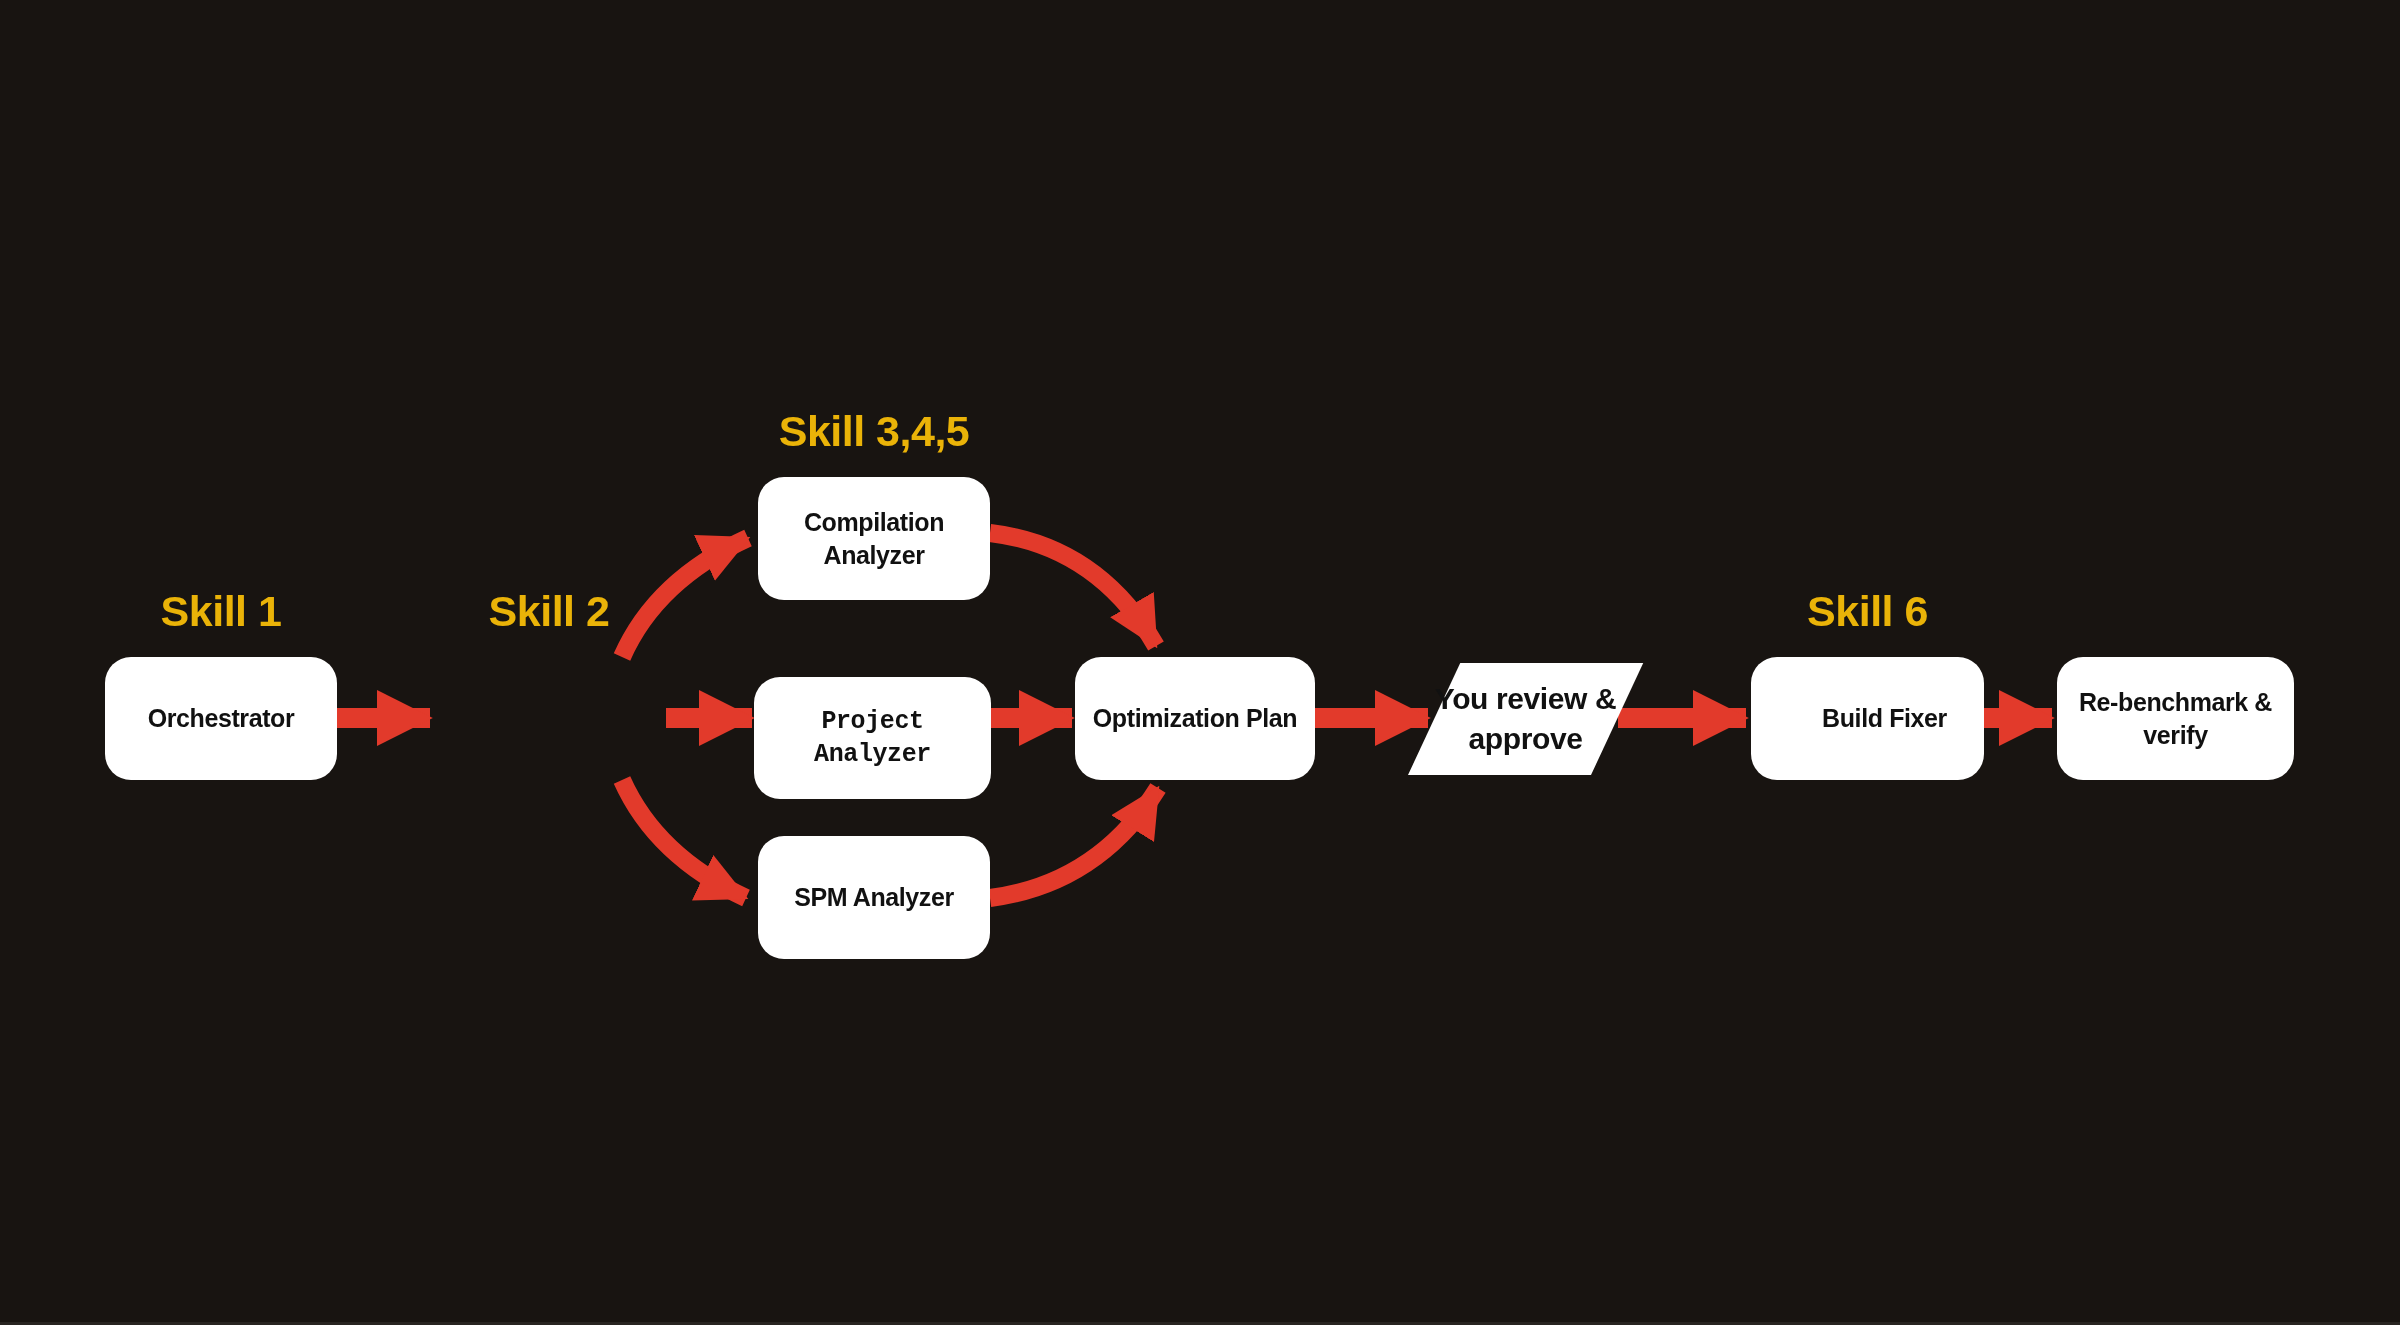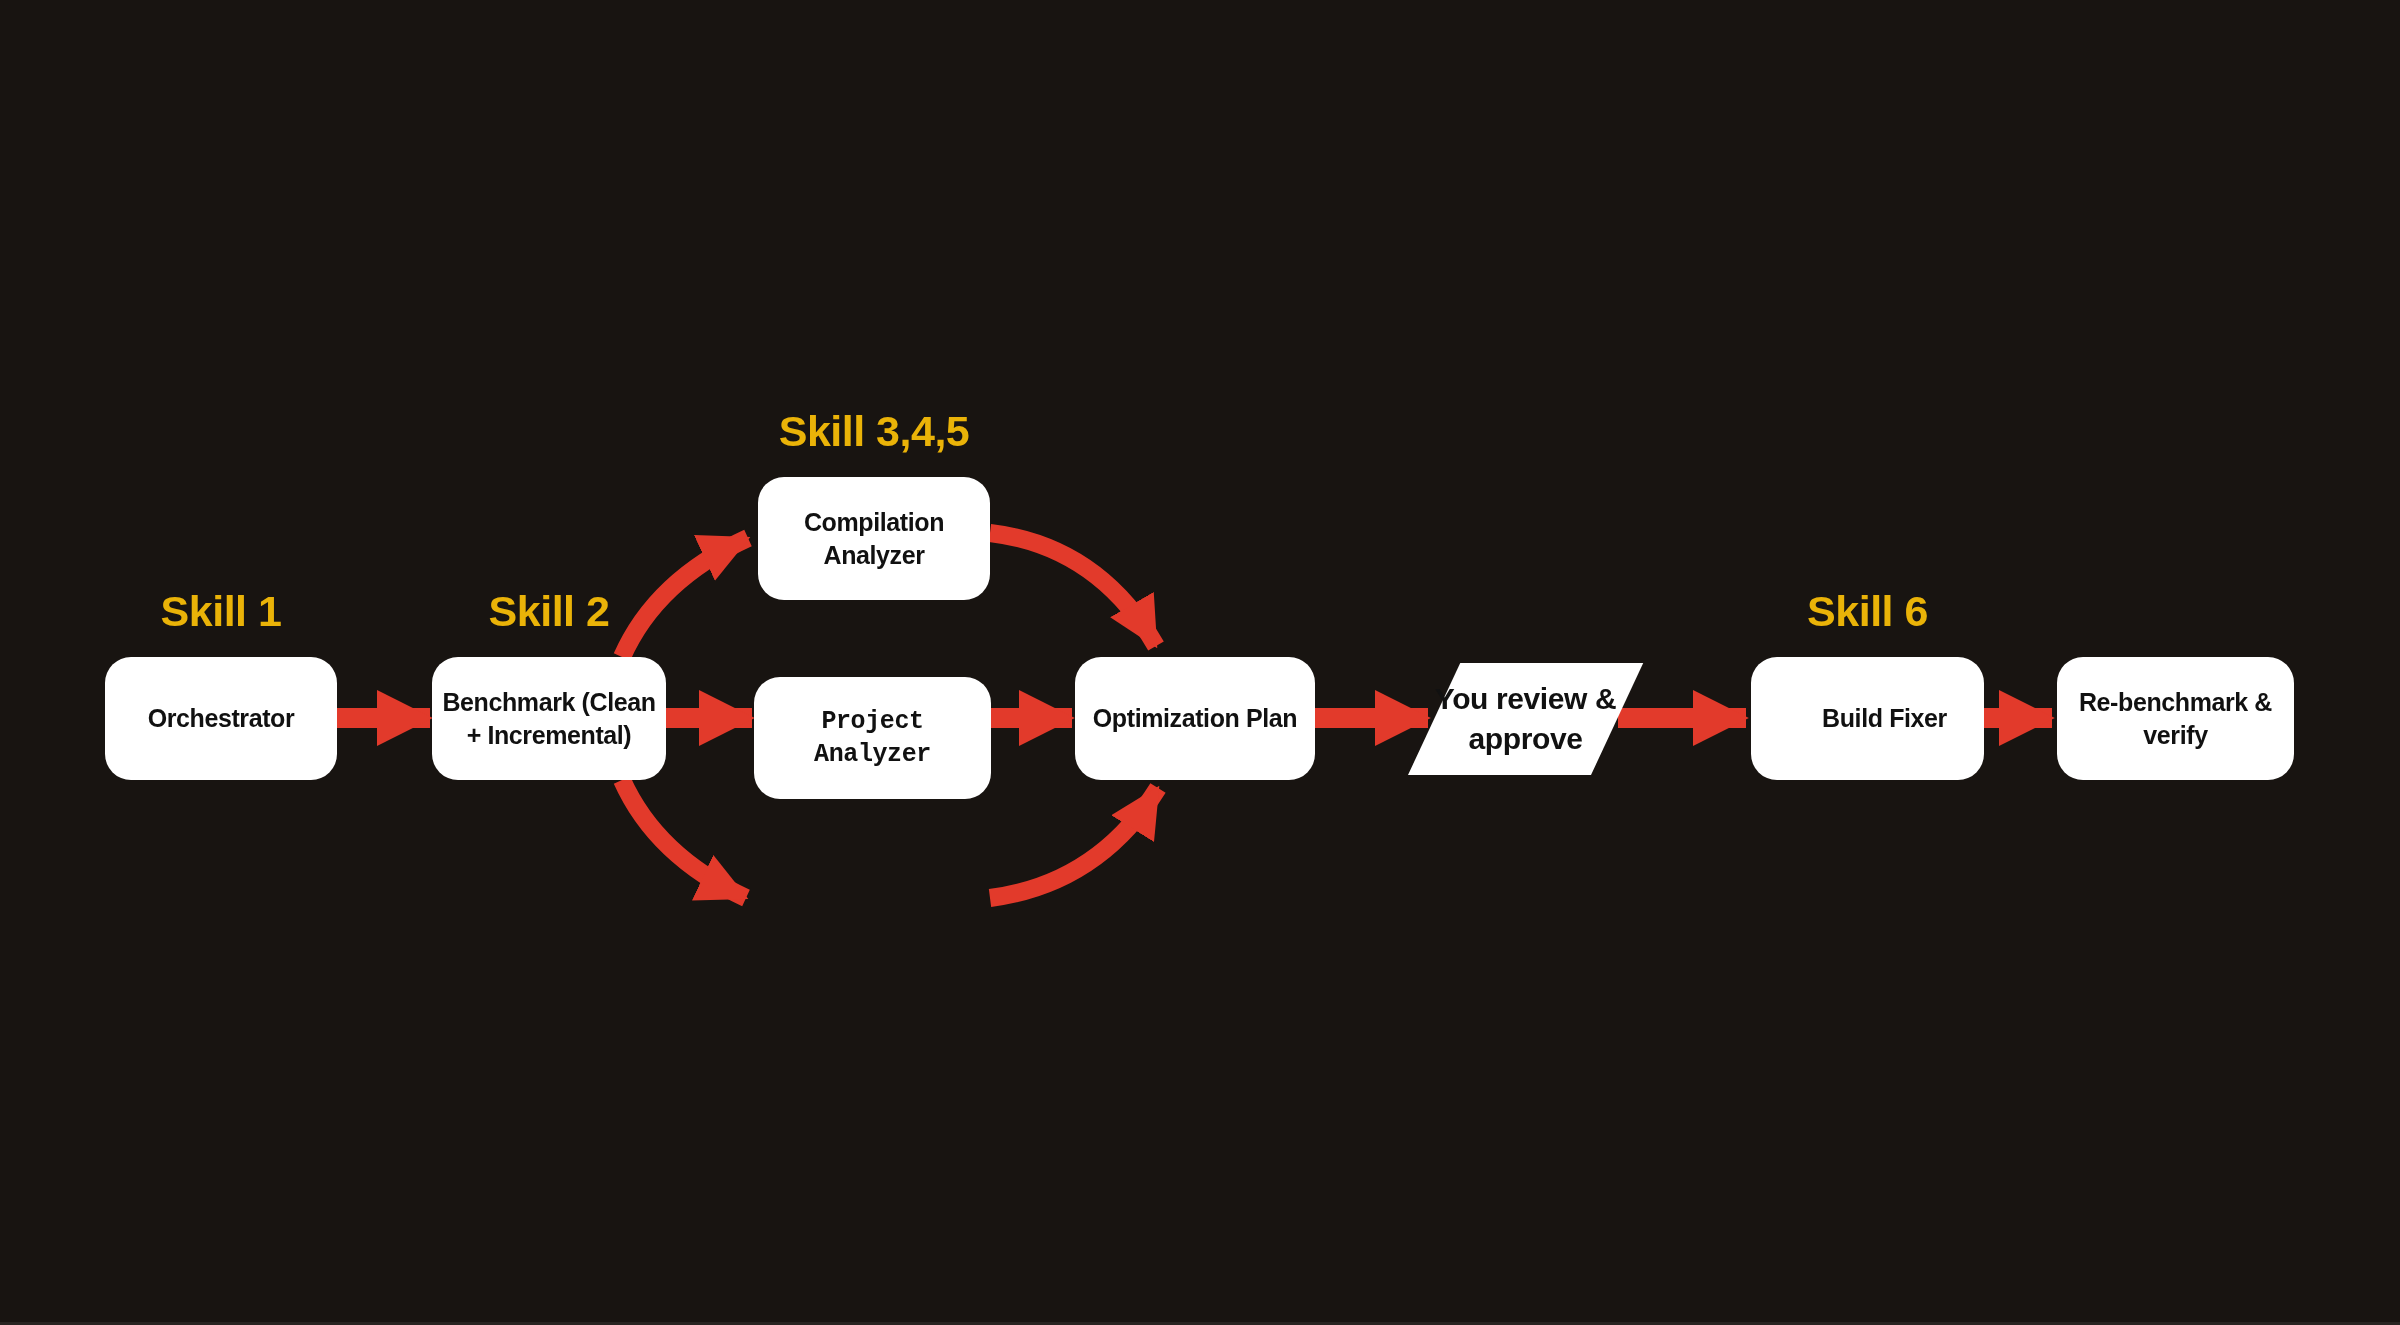--- a/index.html
+++ b/index.html
@@ -116,25 +116,24 @@
       <path d="M990 898 Q1098 884 1158 788" stroke-width="18" marker-end="url(#ah)"></path>
     </g>
   </svg>
 
   <div class="skill-label l-skill1">Skill 1</div>
   <div class="skill-label l-skill2">Skill 2</div>
   <div class="skill-label l-skill345">Skill 3,4,5</div>
   <div class="skill-label l-skill6">Skill 6</div>
 
   <div class="node n-orchestrator">Orchestrator</div>
-  <div class="node n-benchmark">Benchmark (Clean
-+ Incremental)</div>
   <div class="node n-compilation">Compilation
 Analyzer</div>
   <div class="node n-project">Project Analyzer</div>
+  <div class="node n-spm">SPM Analyzer</div>
   <div class="node n-optplan">Optimization Plan</div>
 
   <div class="pgram-shape"></div>
   <div class="pgram-text">You review &amp;
 approve</div>
 
   <div class="node n-buildfixer">Build Fixer</div>
   <div class="node n-rebench">Re-benchmark &amp;
 verify</div>
 

